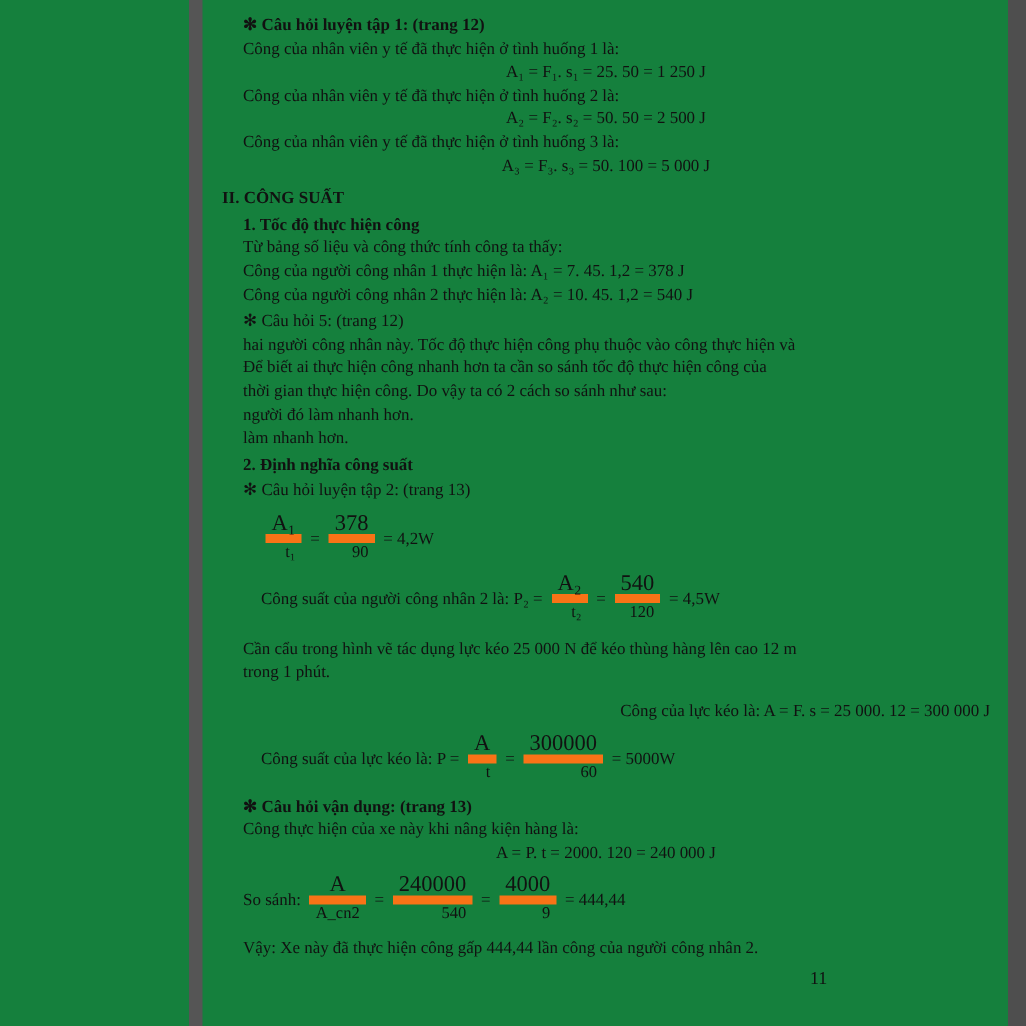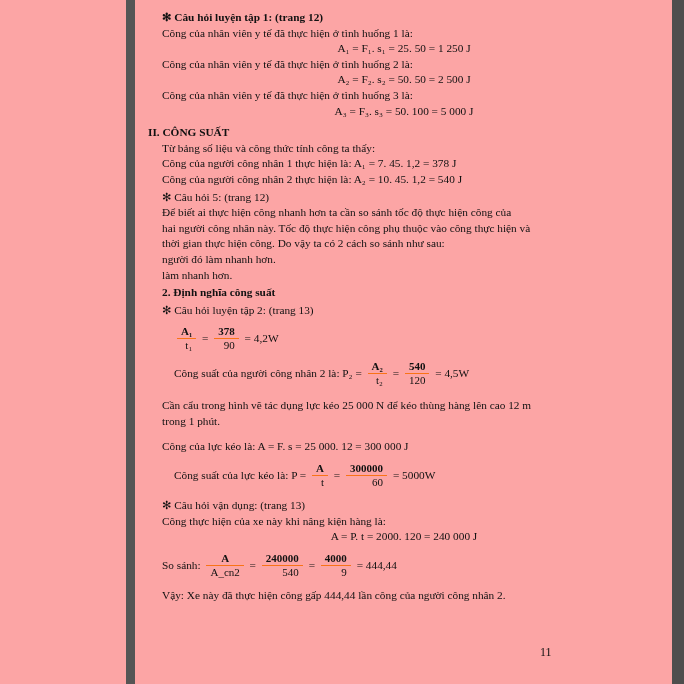--- a/index.html
+++ b/index.html
@@ -13,21 +13,21 @@
     position: relative;
     font-family: "Liberation Serif", serif;
     color: #111111;
     overflow: hidden;
   }
   #page {
     position: absolute;
     left: 0; top: 0;
     width: 684px;
     height: 684px;
-    background: #fca5a5;
+    background: #15803d;
   }
   
   .edge-bar {
     position: absolute;
     top: 0;
     width: 9px;
     height: 684px;
     background: #4a4a4a;
   }
   .edge-bar.left { left: 126px; width: 9px; background: #555555; }
@@ -75,24 +75,23 @@
     display: inline-block;
     vertical-align: middle;
     text-align: center;
     margin: 0 3px;
     position: relative;
     top: -1px;
   }
   .frac .num {
     display: block;
     padding: 0 4px 0px 4px;
-    border-bottom: 1px solid #f97316;
+    border-bottom: 6px solid #f97316;
     line-height: 13px;
-    font-size: 11px;
-    font-weight: bold;
+    font-size: 15px;
   }
   .frac .den {
     display: block;
     padding: 0px 4px 0 4px;
     line-height: 13px;
     font-size: 11px;
     text-align: right;
   }
   .formula-row {
     padding-left: 26px;
@@ -131,32 +130,33 @@
       <div class="line indent1">Công của nhân viên y tế đã thực hiện ở tình huống 1 là:</div>
       <div class="line center">A₁ = F₁. s₁ = 25. 50 = 1 250 J</div>
 
       <div class="line indent1">Công của nhân viên y tế đã thực hiện ở tình huống 2 là:</div>
       <div class="line center">A₂ = F₂. s₂ = 50. 50 = 2 500 J</div>
 
       <div class="line indent1">Công của nhân viên y tế đã thực hiện ở tình huống 3 là:</div>
       <div class="line center">A₃ = F₃. s₃ = 50. 100 = 5 000 J</div>
 
       <div class="sec-head line">II. CÔNG SUẤT</div>
+      <div class="sub-head line">1. Tốc độ thực hiện công</div>
 
       <div class="line indent1">Từ bảng số liệu và công thức tính công ta thấy:</div>
       <div class="line indent1">Công của người công nhân 1 thực hiện là: A₁ = 7. 45. 1,2 = 378 J</div>
       <div class="line indent1">Công của người công nhân 2 thực hiện là: A₂ = 10. 45. 1,2 = 540 J</div>
 
       <div class="q-head line">
         <span>✻ Câu hỏi 5: (trang 12)</span>
       </div>
 
       <div class="para">
+        <div class="para-line">hai người công nhân này. Tốc độ thực hiện công phụ thuộc vào công thực hiện và</div>
         <div class="para-line">Để biết ai thực hiện công nhanh hơn ta cần so sánh tốc độ thực hiện công của</div>
-        <div class="para-line">hai người công nhân này. Tốc độ thực hiện công phụ thuộc vào công thực hiện và</div>
         <div class="para-line">thời gian thực hiện công. Do vậy ta có 2 cách so sánh như sau:</div>
       </div>
 
       <div class="para">
         <div class="para-line">người đó làm nhanh hơn.</div>
       </div>
 
       <div class="para">
         <div class="para-line">làm nhanh hơn.</div>
       </div>
@@ -192,37 +192,37 @@
           <span class="den">120</span>
         </span>
         <span>= 4,5W</span>
       </div>
 
       <div class="para" style="margin-top:10px;">
         <div class="para-line">Cần cẩu trong hình vẽ tác dụng lực kéo 25 000 N để kéo thùng hàng lên cao 12 m</div>
         <div class="para-line">trong 1 phút.</div>
       </div>
 
-      <div class="line indent1" style="margin-top:10px;">Công của lực kéo là: A = F. s = 25 000. 12 = 300 000 J</div>
+      <div class="line indent1" style="margin-top:10px;text-align:right;">Công của lực kéo là: A = F. s = 25 000. 12 = 300 000 J</div>
 
       <div class="formula-row">
         <span>Công suất của lực kéo là: P =</span>
         <span class="frac">
           <span class="num">A</span>
           <span class="den">t</span>
         </span>
         <span>=</span>
         <span class="frac">
           <span class="num">300000</span>
           <span class="den">60</span>
         </span>
         <span>= 5000W</span>
       </div>
 
-      <div class="q-head line" style="margin-top:0;">
+      <div class="q-head line" style="margin-top:0;font-weight:bold;">
         <span>✻ Câu hỏi vận dụng: (trang 13)</span>
       </div>
 
       <div class="line indent1">Công thực hiện của xe này khi nâng kiện hàng là:</div>
       <div class="line center">A = P. t = 2000. 120 = 240 000 J</div>
 
       <div class="formula-row" style="padding-left:14px;">
         <span>So sánh:</span>
         <span class="frac">
           <span class="num">A</span>

